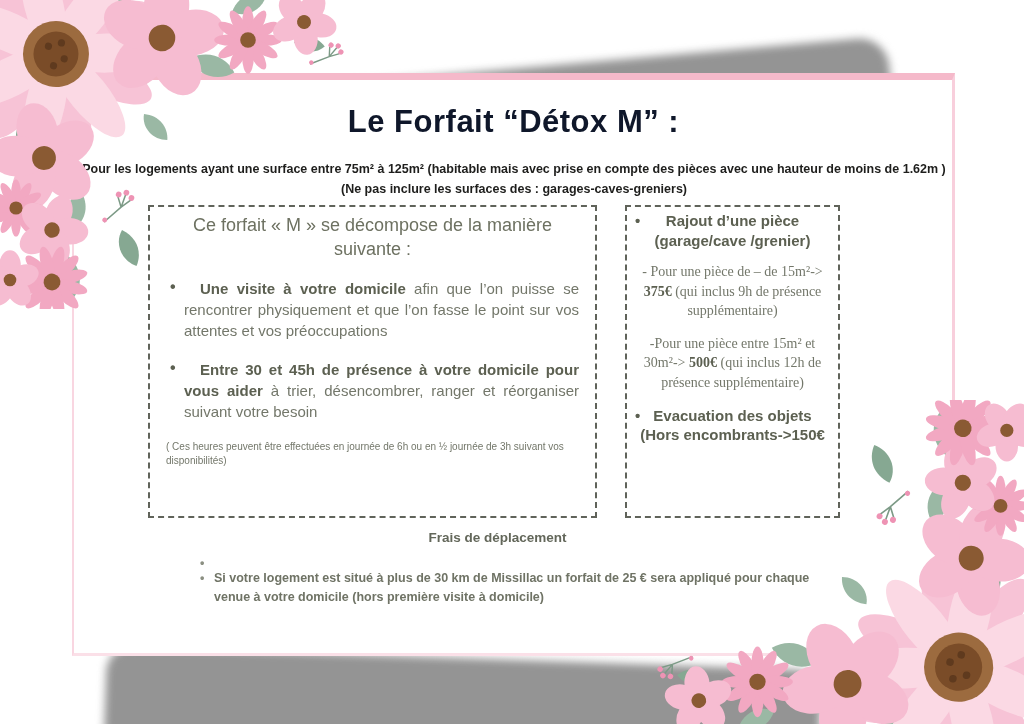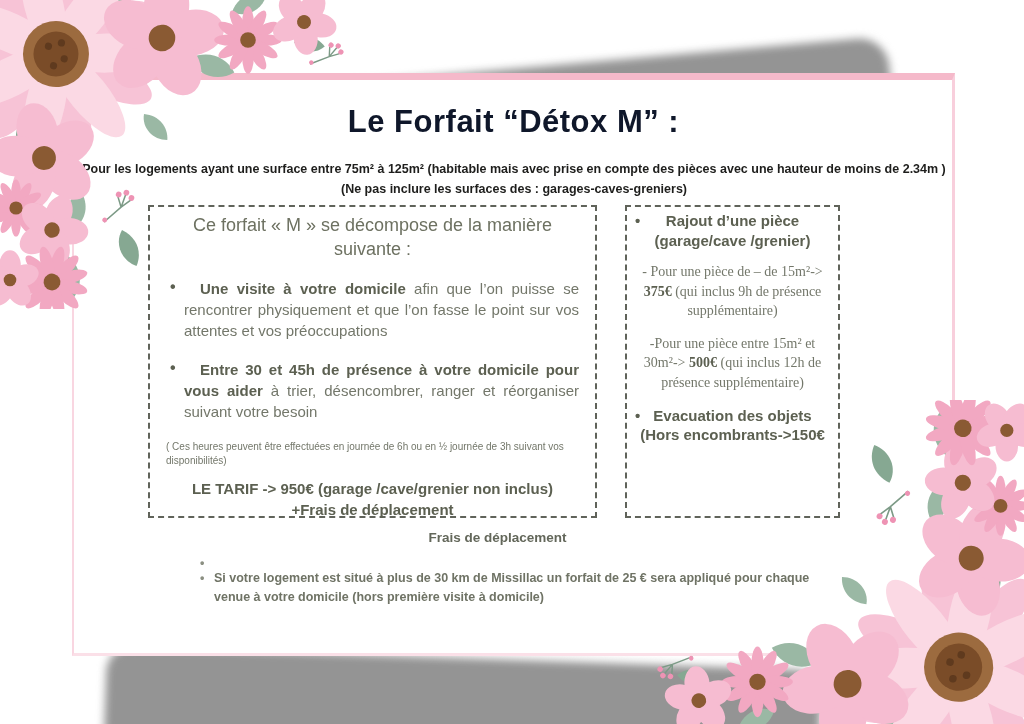--- a/index.html
+++ b/index.html
@@ -88,39 +88,35 @@
 <div class="stage">
 
   <div class="shadow-top"></div>
   <div class="shadow-bottom"></div>
 
   <div class="card"></div>
 
   <div class="title">Le Forfait “Détox M” :</div>
 
   <div class="subtitle">
-    <div>Pour les logements ayant une surface entre  75m²  à 125m² (habitable mais avec prise en compte des pièces avec une hauteur de moins de 2.34m )</div>
+    <div>Pour les logements ayant une surface entre  75m²  à 125m² (habitable mais avec prise en compte des pièces avec une hauteur de moins de 1.62m )</div>
     <div>(Ne pas inclure les surfaces des : garages-caves-greniers)</div>
   </div>
 
   <div class="boxL">
     <h2>Ce forfait « M » se décompose de la manière suivante :</h2>
     <div class="bullet-item">
       <span class="dot">•</span>
       <p><b>Une visite à votre domicile</b><span> afin que l’on puisse se rencontrer physiquement et que l’on fasse le point sur vos attentes et vos préoccupations</span></p>
     </div>
     <div class="bullet-item">
       <span class="dot">•</span>
       <p><b>Entre 30 et 45h de présence à votre domicile pour vous aider</b><span> à trier, désencombrer, ranger et réorganiser suivant votre besoin</span></p>
     </div>
     <p class="note">( Ces heures peuvent être effectuées en journée de 6h ou en ½ journée de 3h suivant vos disponibilités)</p>
-    <p class="tarif">
-      <span>LE TARIF -&gt; 950€ (garage /cave/grenier non inclus)</span><br>
-      <span>+Frais de déplacement</span>
-    </p>
   </div>
 
   <div class="boxR">
     <div class="r-item">
       <span class="dot">•</span>
       <span>Rajout d’une pièce</span><br>
       <span>(garage/cave /grenier)</span>
     </div>
     <p class="r-opt"><span>- Pour une pièce de – de 15m²-&gt; </span><b>375€</b><span> (qui inclus 9h de présence supplémentaire)</span></p>
     <p class="r-opt"><span>-Pour une pièce entre 15m² et 30m²-&gt; </span><b>500€</b><span> (qui inclus 12h de présence supplémentaire)</span></p>

